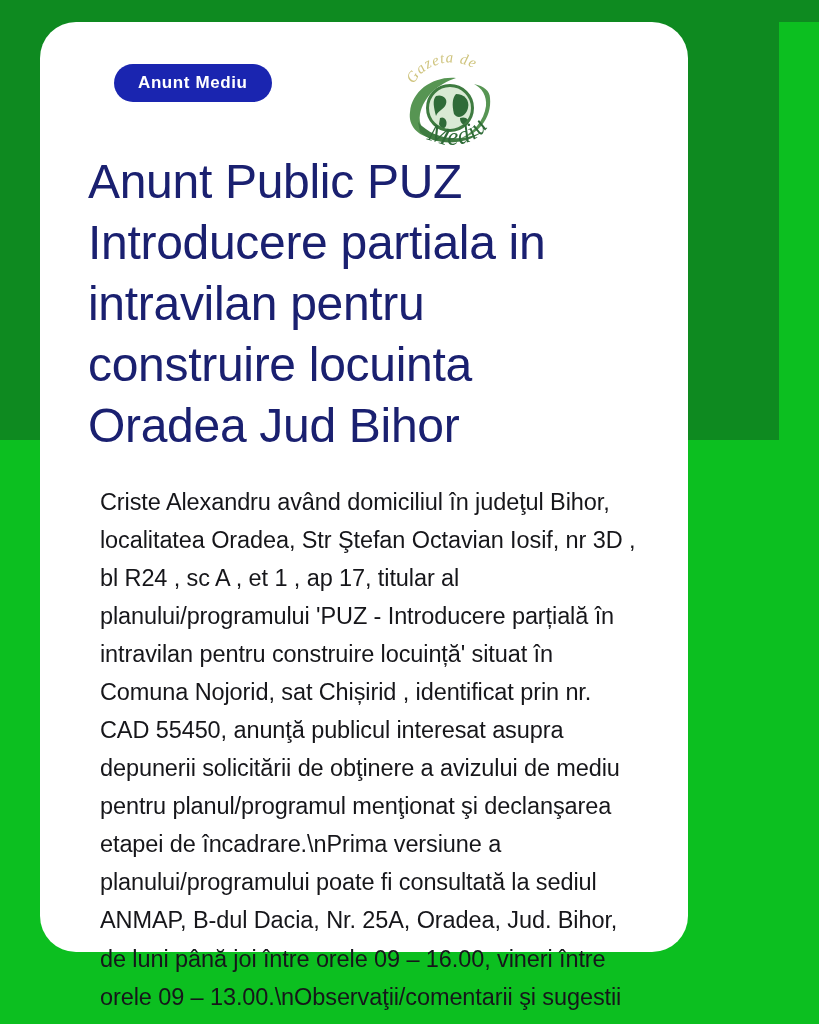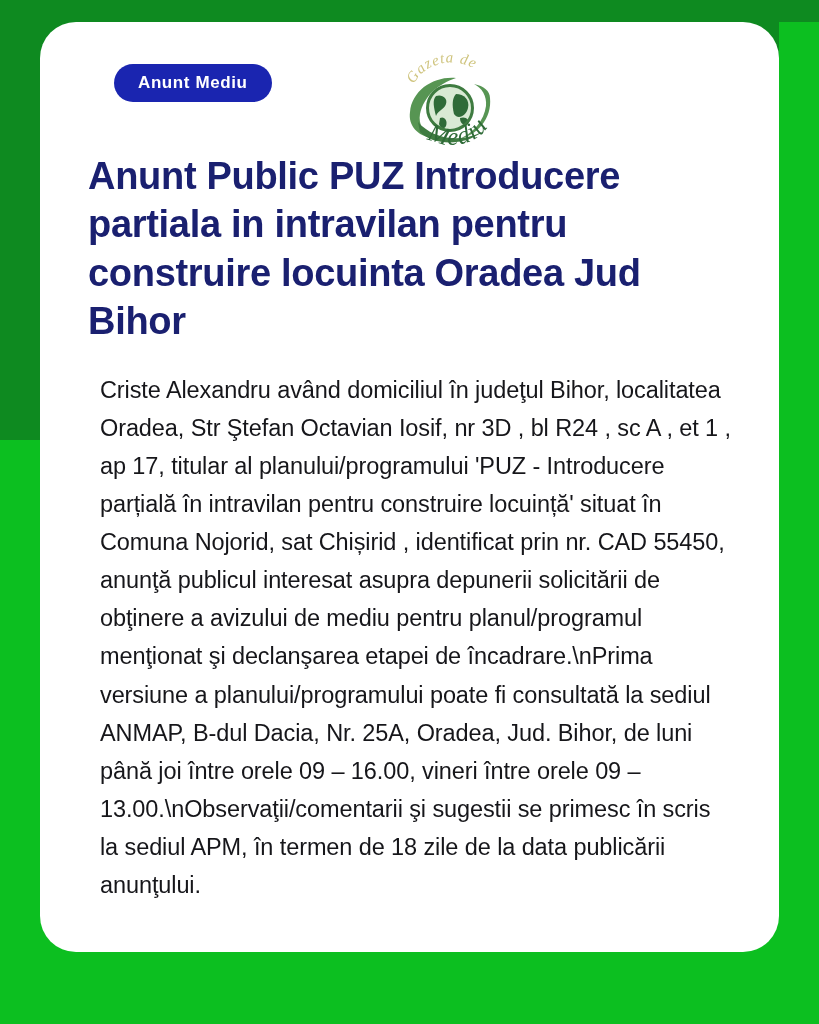--- a/index.html
+++ b/index.html
@@ -39,21 +39,21 @@
     top: 22px;
     width: 40px;
     height: 1002px;
     background: #0cbf20;
   }
 
   .card {
     position: absolute;
     left: 40px;
     top: 22px;
-    width: 739px;
+    width: 648px;
     height: 930px;
     background: #ffffff;
     border-radius: 36px;
     box-sizing: border-box;
     padding: 20px 46px 40px 46px;
   }
 
   .card-header {
     position: relative;
     height: 100px;
@@ -83,22 +83,22 @@
     width: 104px;
     height: 112px;
   }
 
   .logo-wrap svg { display: block; }
 
   .title {
     margin: 10px 0 0 0;
     padding: 0 0 0 2px;
     color: #1a2070;
-    font-size: 38px;
-    font-weight: bold;
+    font-size: 48px;
+    font-weight: normal;
     line-height: 1.27;
     letter-spacing: -0.3px;
   }
 
   .body-text {
     margin: 26px 0 0 12px;
     padding: 0 0 0 2px;
     color: #16161a;
     font-size: 23.5px;
     line-height: 1.62;

